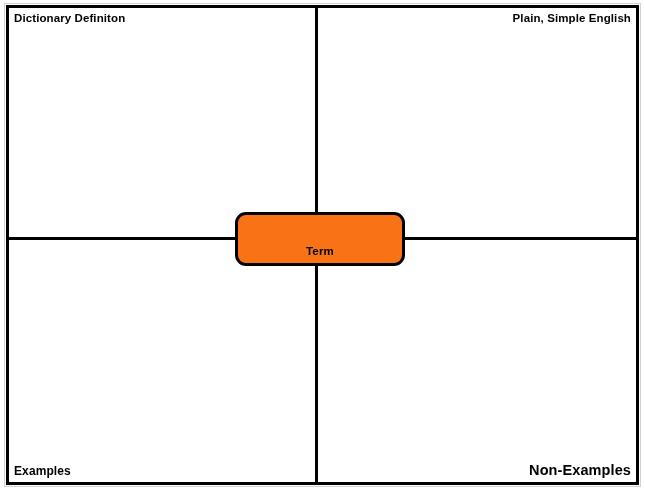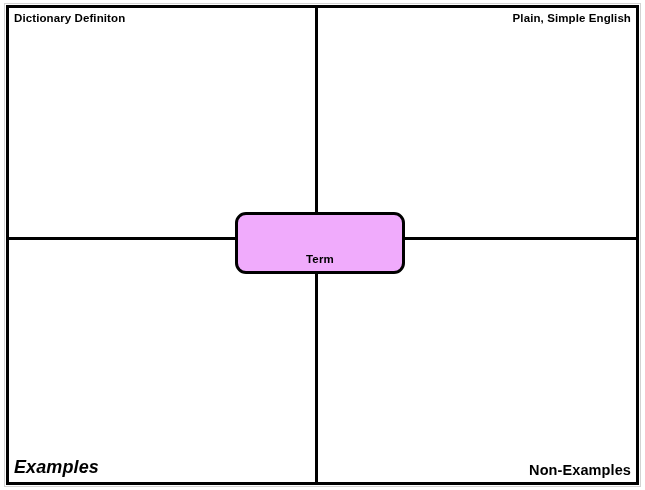--- a/index.html
+++ b/index.html
@@ -62,22 +62,22 @@
     height: 3px;
     background: #000000;
   }
 
   
   .term-box {
     position: absolute;
     left: 235px;
     top: 212px;
     width: 170px;
-    height: 62px;
-    background: #f0abfc;
+    height: 54px;
+    background: #f97316;
     border: 3px solid #000000;
     border-radius: 11px;
     box-sizing: border-box;
     z-index: 5;
   }
   .term-label {
     position: absolute;
     left: 0;
     right: 0;
     bottom: 6px;
@@ -104,23 +104,22 @@
   }
   .label-top-right {
     right: 14px;
     top: 12px;
     font-size: 11.5px;
     letter-spacing: 0.1px;
   }
   .label-bottom-left {
     left: 14px;
     bottom: 12px;
-    font-size: 18px;
+    font-size: 12px;
     letter-spacing: 0.1px;
-    font-style: italic;
   }
   .label-bottom-right {
     right: 14px;
     bottom: 12px;
     font-size: 14.5px;
     letter-spacing: 0.1px;
     margin-left: 48px;
   }
 
   

